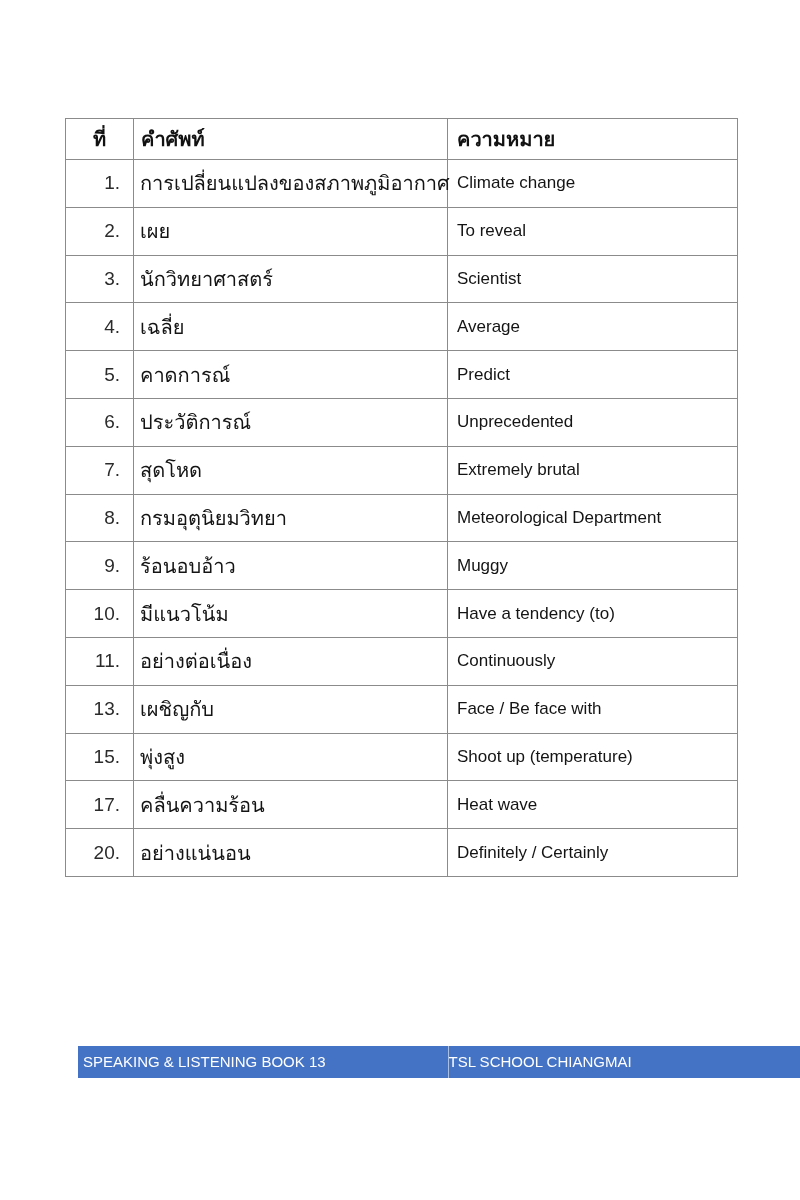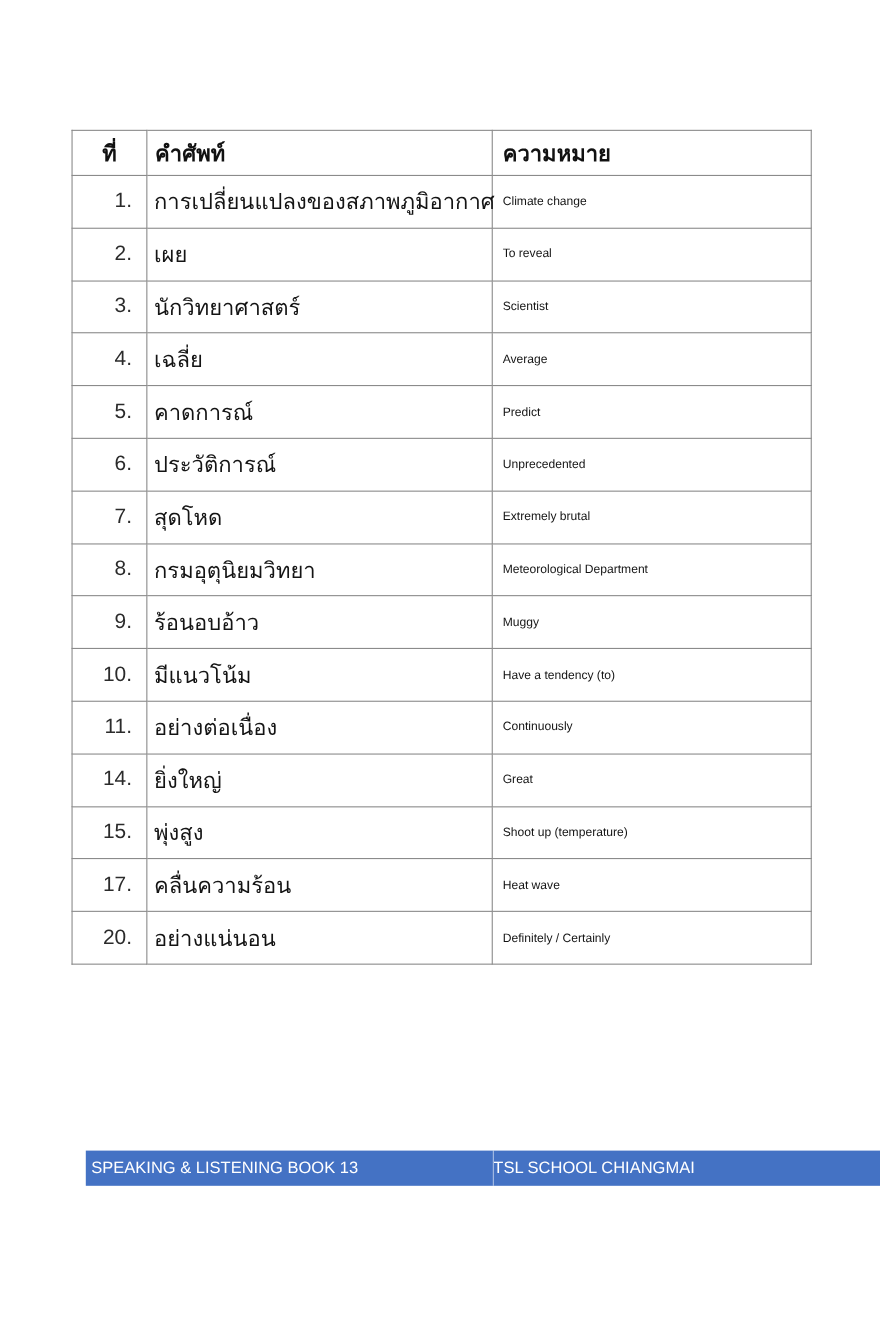--- a/index.html
+++ b/index.html
@@ -52,21 +52,21 @@
   td.c-thai {
     text-align: left;
     padding-left: 6px;
     font-size: 20px;
     white-space: nowrap;
     color: #141414;
   }
   td.c-eng {
     text-align: left;
     padding-left: 9px;
-    font-size: 11px;
+    font-size: 17px;
     color: #141414;
   }
   .footer-bar {
     position: absolute;
     left: 78px;
     top: 1046px;
     width: 740px;
     height: 32px;
     display: flex;
     background: #4472C4;
@@ -164,26 +164,26 @@
       <td class="c-eng">Have a tendency (to)</td>
     </tr>
 
     <tr class="data-row">
       <td class="c-no">11.</td>
       <td class="c-thai">อย่างต่อเนื่อง</td>
       <td class="c-eng">Continuously</td>
     </tr>
 
 
-
-    <tr class="data-row">
-      <td class="c-no">14.</td>
-      <td class="c-thai">ยิ่งใหญ่</td>
-      <td class="c-eng">Great</td>
-    </tr>
+    <tr class="data-row">
+      <td class="c-no">13.</td>
+      <td class="c-thai">เผชิญกับ</td>
+      <td class="c-eng">Face / Be face with</td>
+    </tr>
+
 
     <tr class="data-row">
       <td class="c-no">15.</td>
       <td class="c-thai">พุ่งสูง</td>
       <td class="c-eng">Shoot up (temperature)</td>
     </tr>
 
 
     <tr class="data-row">
       <td class="c-no">17.</td>

